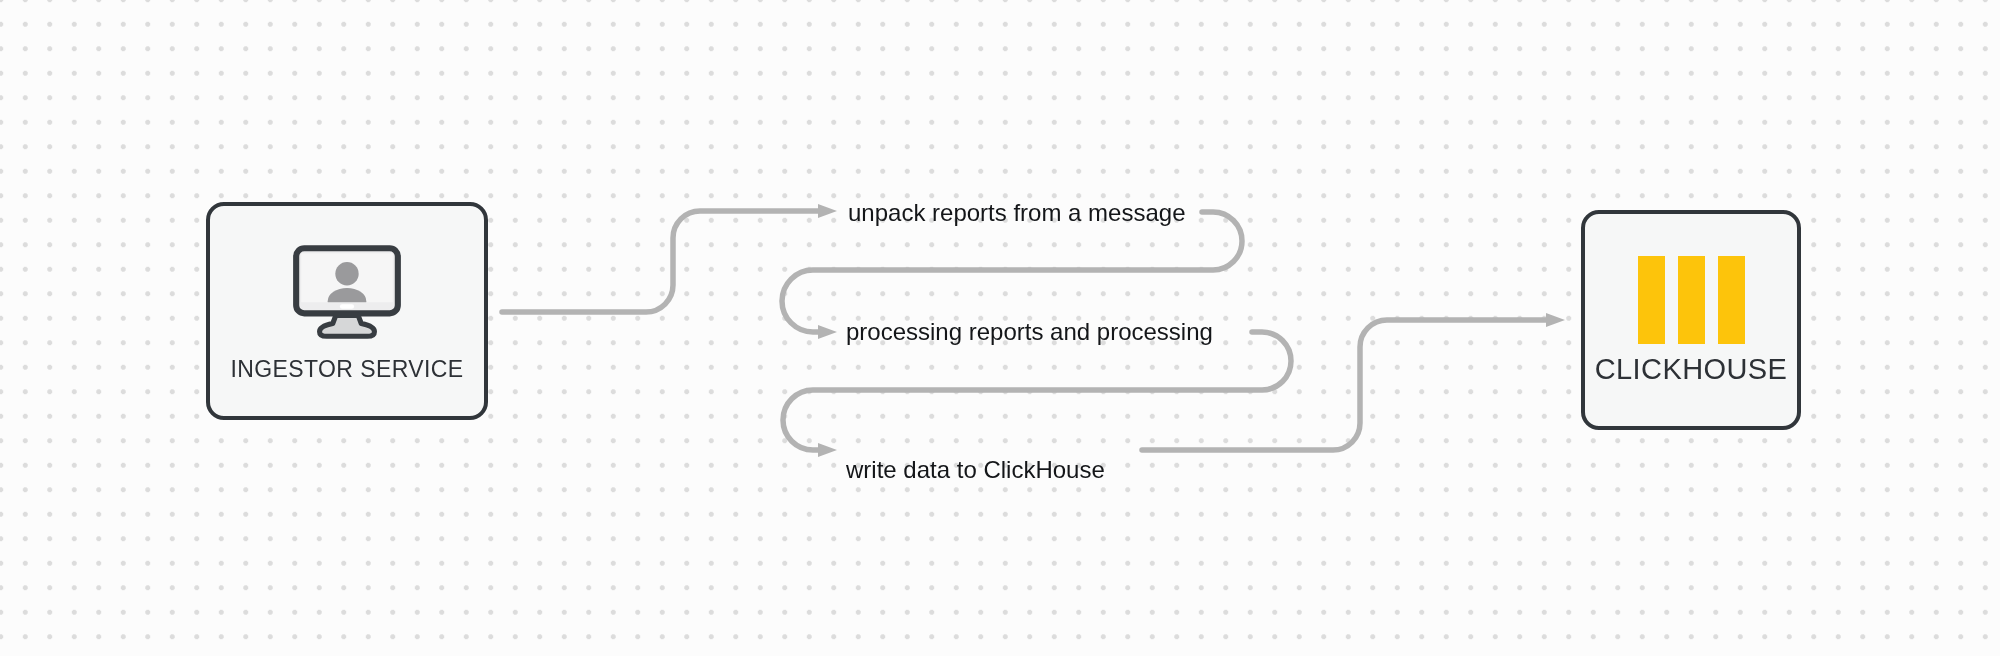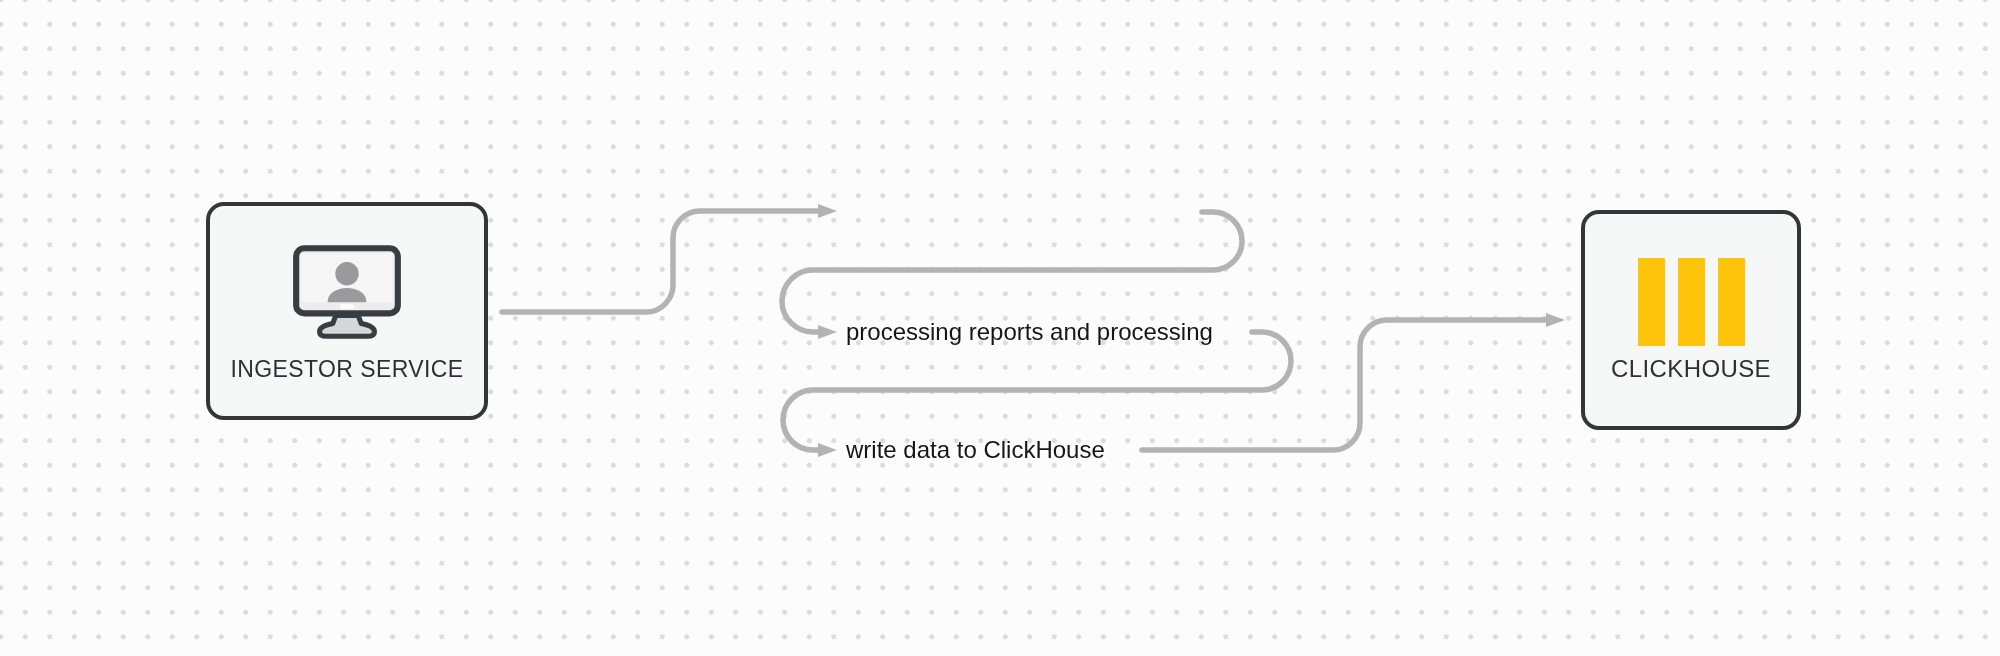--- a/index.html
+++ b/index.html
@@ -44,34 +44,34 @@
     width: 220px; height: 220px;
   }
   .node-label {
     font-size: 23px;
     letter-spacing: 0.4px;
     color: #2d3136;
     margin-top: 12px;
     white-space: nowrap;
   }
   .node-clickhouse .node-label {
-    font-size: 24px;
+    font-size: 29px;
     margin-top: 8px;
   }
   .step-label {
     position: absolute;
     height: 34px;
     line-height: 34px;
     font-size: 24px;
     color: #141619;
     white-space: nowrap;
   }
   .step-1 { left: 848px; top: 196px; }
   .step-2 { left: 846px; top: 315px; }
-  .step-3 { left: 846px; top: 433px; }
+  .step-3 { left: 846px; top: 453px; }
 </style>
 </head>
 <body>
 
 <div class="canvas">
 
   <svg class="connector-layer" viewBox="0 0 2000 656" xmlns="http://www.w3.org/2000/svg">
     <defs>
       <marker id="arrow" markerUnits="userSpaceOnUse" markerWidth="24" markerHeight="20" refX="2" refY="10" orient="auto">
         <path d="M2 3 L21 10 L2 17 Z" fill="#b3b3b3"></path>
@@ -104,16 +104,17 @@
 
   <div class="node node-clickhouse">
     <svg width="107" height="90" viewBox="0 0 107 90" xmlns="http://www.w3.org/2000/svg">
       <rect x="0" y="1" width="27" height="88" fill="#fdc40b"></rect>
       <rect x="40" y="1" width="27" height="88" fill="#fdc40b"></rect>
       <rect x="80" y="1" width="27" height="88" fill="#fdc40b"></rect>
     </svg>
     <div class="node-label">CLICKHOUSE</div>
   </div>
 
+  <div class="step-label step-1">unpack reports from a message</div>
   <div class="step-label step-2">processing reports and processing</div>
   <div class="step-label step-3">write data to ClickHouse</div>
 
 </div>
 
 </body></html>

